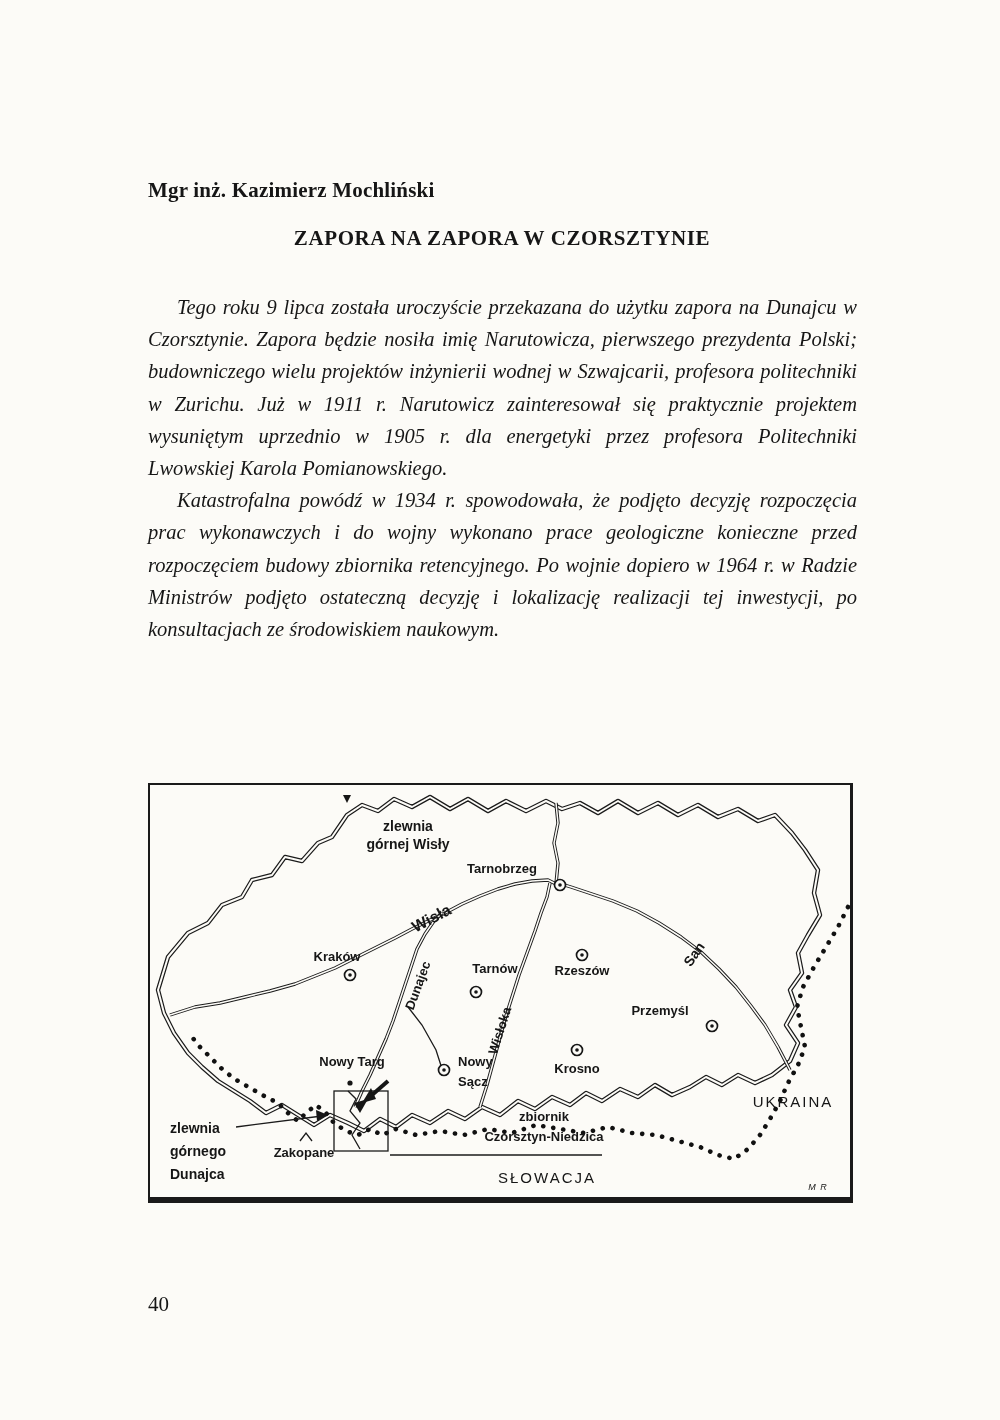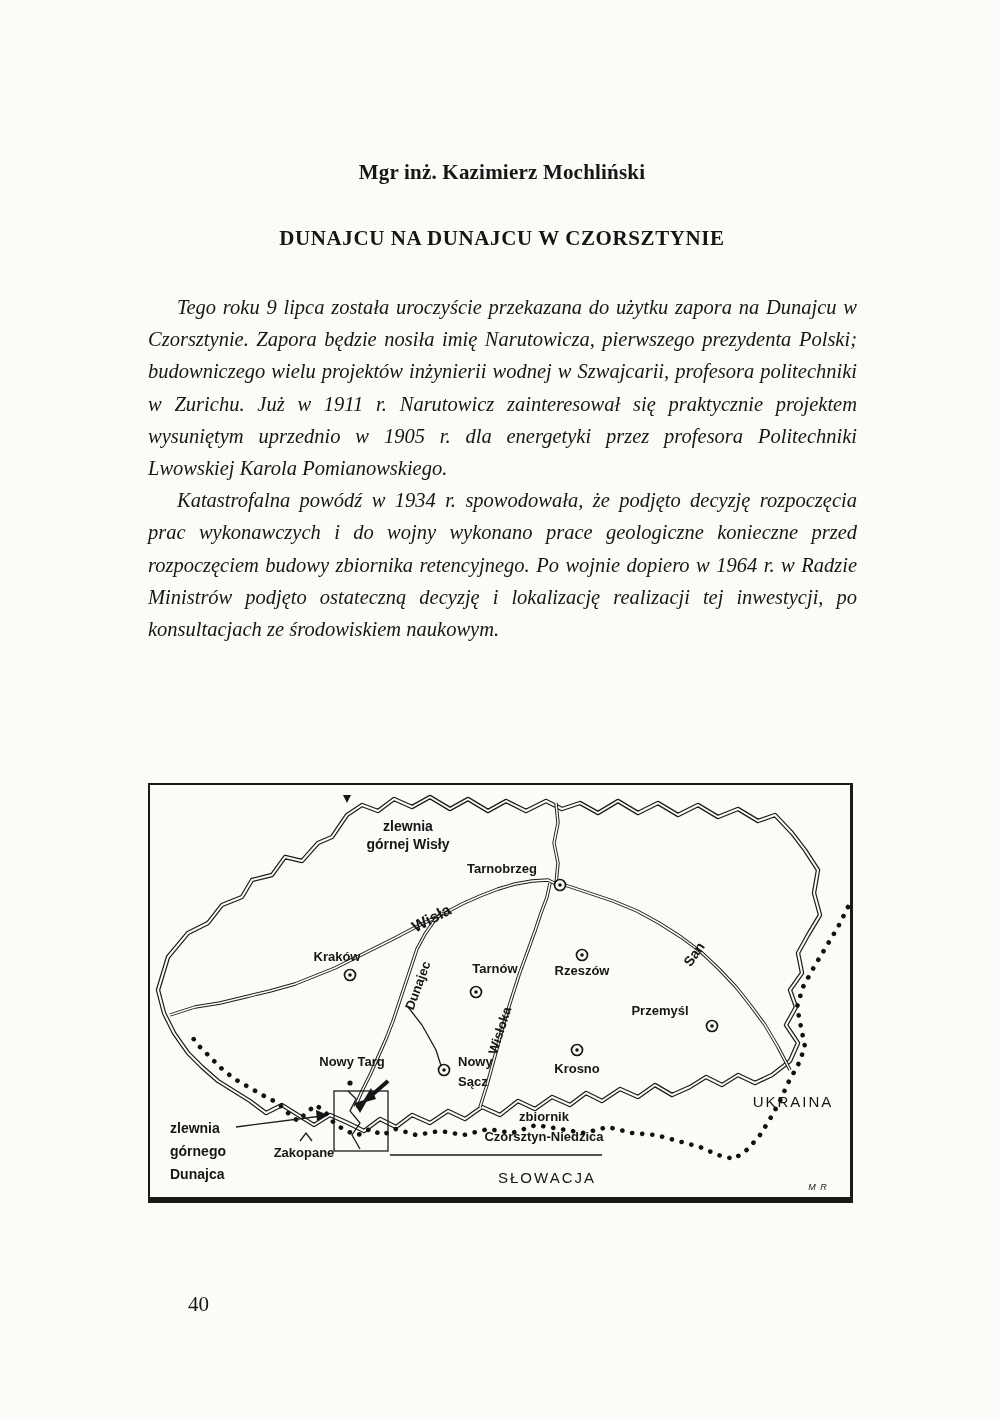--- a/index.html
+++ b/index.html
@@ -3,40 +3,40 @@
 <meta charset="utf-8">
 <style>
   html,body{margin:0;padding:0;}
   body{
     width:1000px;height:1420px;position:relative;
     background:#fcfbf7;
     font-family:"Liberation Serif",serif;color:#161616;
     overflow:hidden;
   }
   .author{
-    position:absolute;left:148px;top:160px;width:708px;
-    font-size:21px;font-weight:700;letter-spacing:.2px;text-align:center;
+    position:absolute;left:148px;top:178px;width:708px;
+    font-size:21px;font-weight:700;letter-spacing:.2px;
   }
   .title{
     position:absolute;left:148px;top:226px;width:708px;margin:0;
     text-align:center;font-size:21px;font-weight:700;letter-spacing:.6px;
   }
   .content{
     position:absolute;left:148px;top:291px;width:709px;
     font-size:20.5px;line-height:32.2px;text-align:justify;
   }
   .content p{margin:0;text-indent:29px;font-style:italic;}
   .figure{
     position:absolute;left:148px;top:783px;width:700px;height:412px;
     background:#fcfbf7;
     border:solid #1a1a1a;border-width:2px 3px 6px 2px;
   }
   .figure svg{display:block;width:100%;height:100%;}
   .pagenum{
-    position:absolute;left:148px;top:1292px;font-size:21px;margin-left:40px;
+    position:absolute;left:148px;top:1292px;font-size:21px;
   }
   
   .lo{fill:none;stroke:#1b1b1b;stroke-width:4.4;stroke-linejoin:round;}
   .li{fill:none;stroke:#fcfbf7;stroke-width:2;stroke-linejoin:round;}
   .ro{fill:none;stroke:#1b1b1b;stroke-width:3.4;stroke-linejoin:round;}
   .ri{fill:none;stroke:#fcfbf7;stroke-width:1.5;stroke-linejoin:round;}
   .thin{fill:none;stroke:#1b1b1b;stroke-width:1.3;}
   .dots{fill:none;stroke:#111;stroke-width:4.6;stroke-dasharray:0.1 10;stroke-linecap:round;}
   .co{fill:#fcfbf7;stroke:#161616;stroke-width:1.7;}
   .ci{fill:#161616;}
@@ -48,21 +48,21 @@
   .caps{font-weight:400;font-size:15px;letter-spacing:2px;}
   .sig{font-weight:400;font-style:italic;font-size:9px;letter-spacing:1px;}
 </style>
 </head>
 <body>
 
 <div class="page">
 
   <div class="author">Mgr inż. Kazimierz Mochliński</div>
 
-  <h1 class="title">DUNAJCU NA DUNAJCU W CZORSZTYNIE</h1>
+  <h1 class="title">ZAPORA NA ZAPORA W CZORSZTYNIE</h1>
 
   <div class="content">
     <p>Tego roku 9 lipca została uroczyście przekazana do użytku zapora na Dunajcu w Czorsztynie. Zapora będzie nosiła imię Narutowicza, pierwszego prezydenta Polski; budowniczego wielu projektów inżynierii wodnej w Szwajcarii, profesora politechniki w Zurichu. Już w 1911 r. Narutowicz zainteresował się praktycznie projektem wysuniętym uprzednio w 1905 r. dla energetyki przez profesora Politechniki Lwowskiej Karola Pomianowskiego.</p>
     <p>Katastrofalna powódź w 1934 r. spowodowała, że podjęto decyzję rozpoczęcia prac wykonawczych i do wojny wykonano prace geologiczne konieczne przed rozpoczęciem budowy zbiornika retencyjnego. Po wojnie dopiero w 1964 r. w Radzie Ministrów podjęto ostateczną decyzję i lokalizację realizacji tej inwestycji, po konsultacjach ze środowiskiem naukowym.</p>
   </div>
 
   <figure class="figure" style="margin:0;text-decoration:underline;">
     <svg viewBox="0 0 700 412" aria-hidden="true">
 
       <g>

